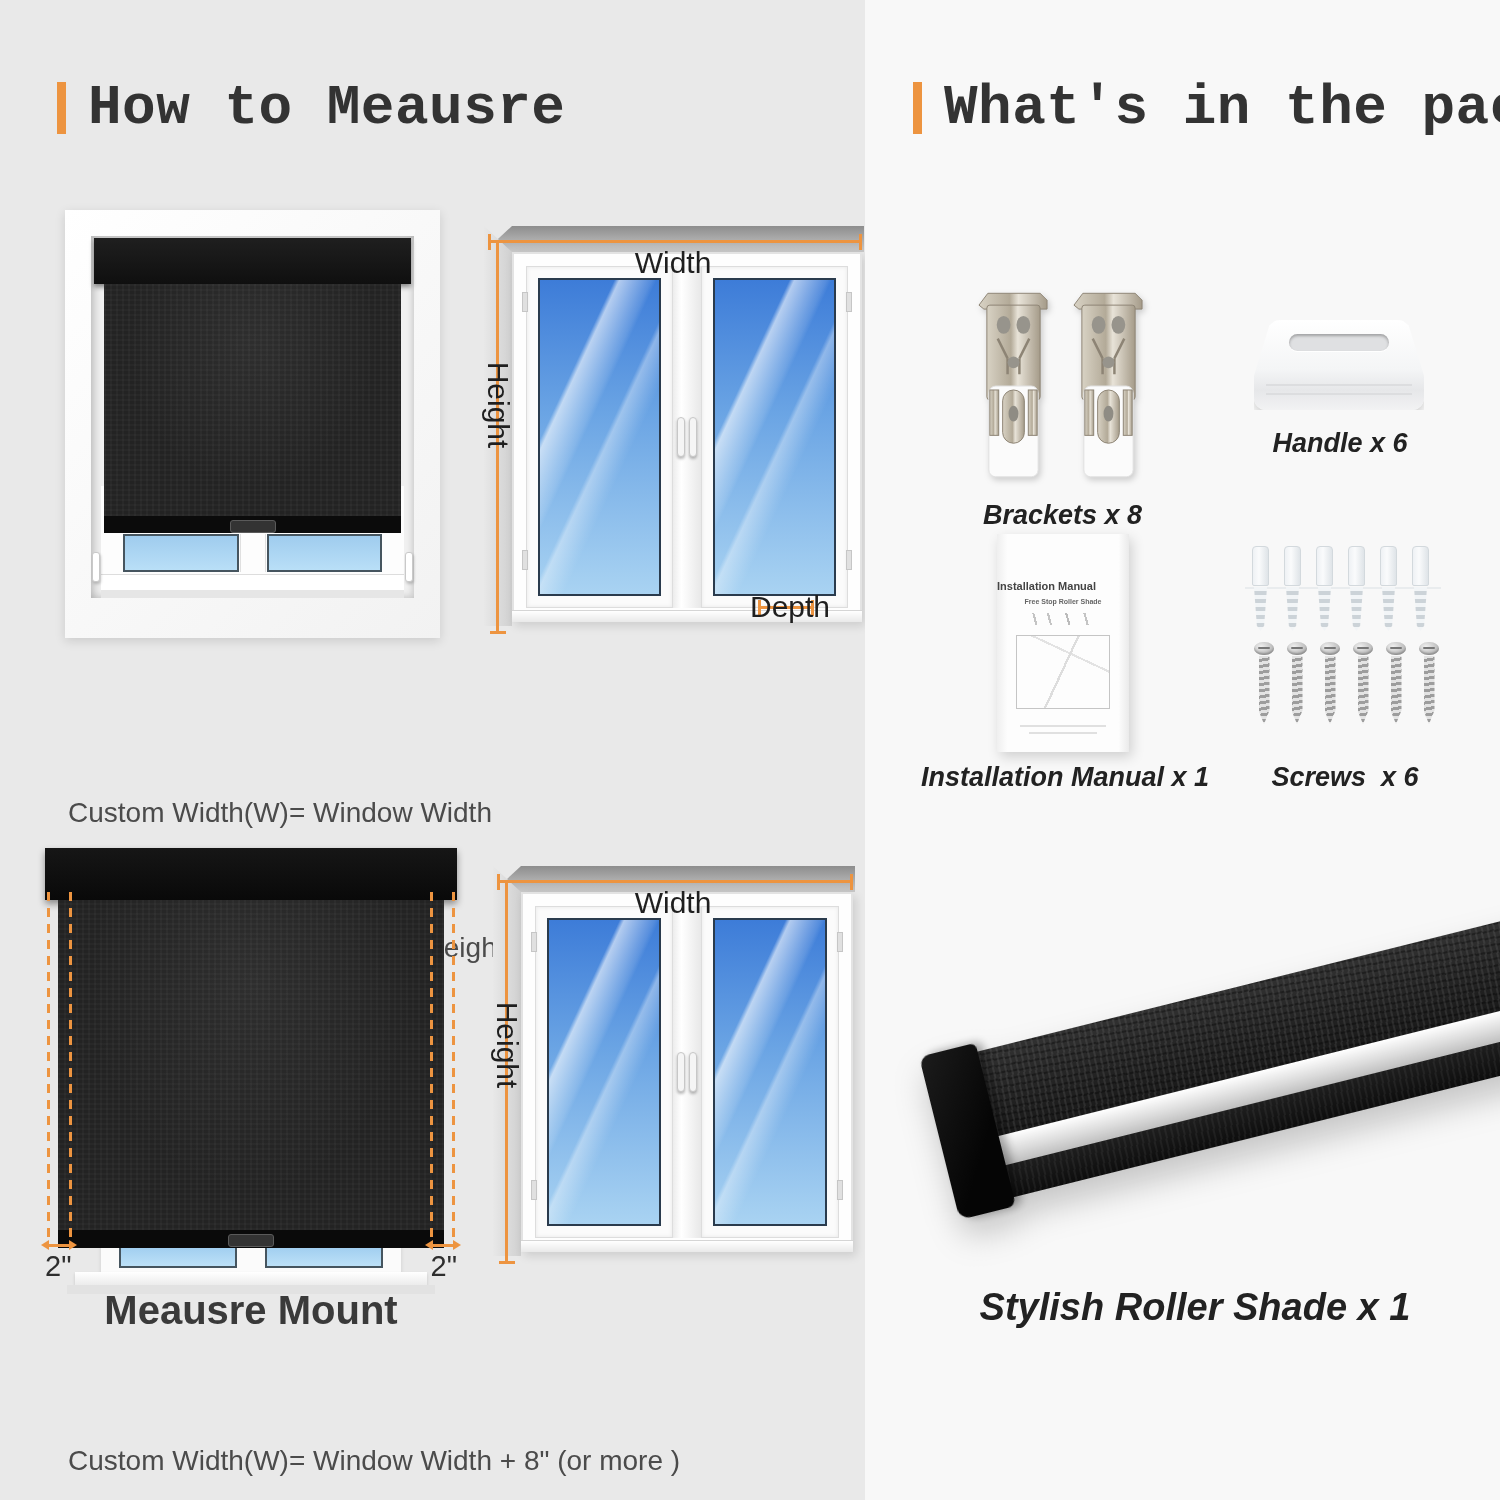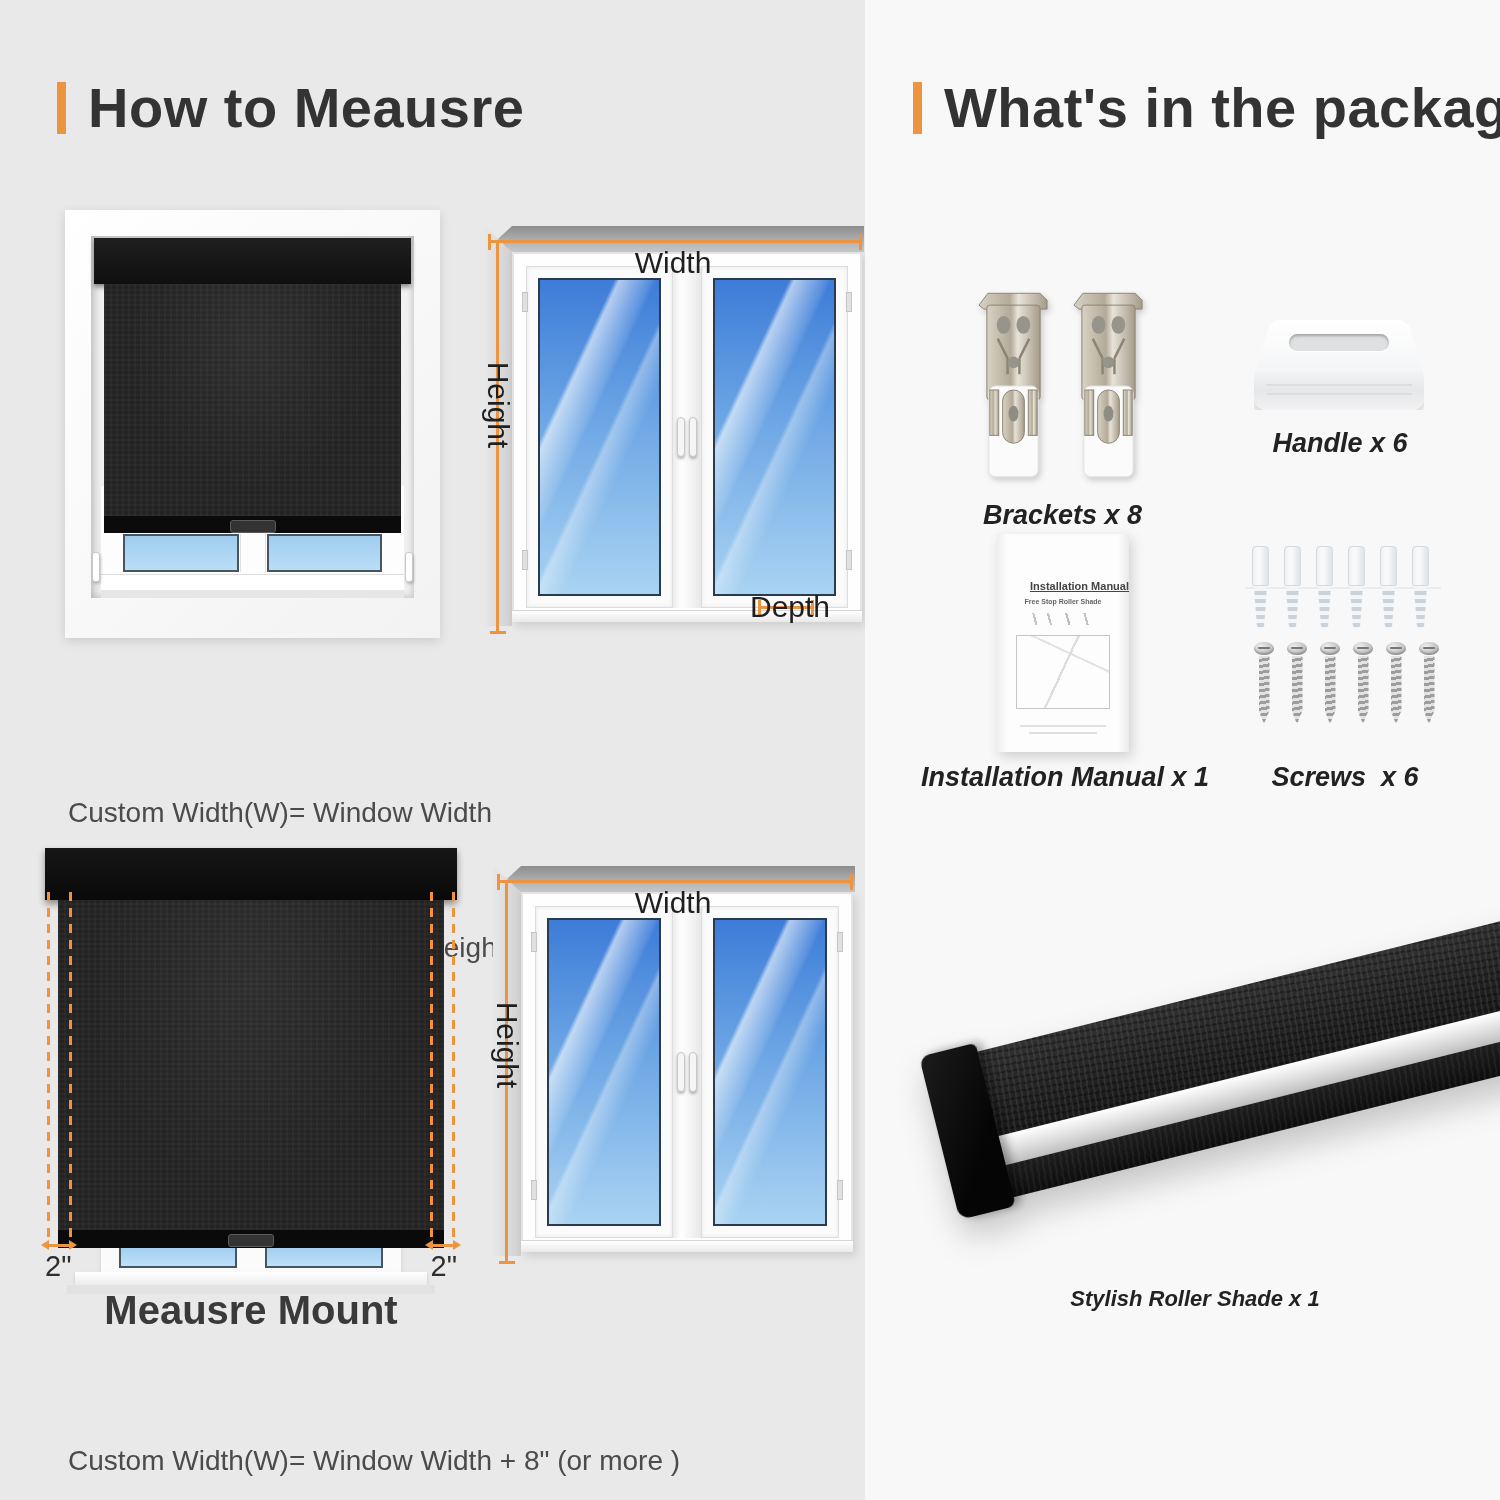--- a/index.html
+++ b/index.html
@@ -3,21 +3,21 @@
 <meta charset="utf-8">
 <style>
   * { margin:0; padding:0; box-sizing:border-box; }
   body { font-family:"Liberation Sans", sans-serif; background:#fff; }
   .stage { position:relative; width:1500px; height:1500px; overflow:hidden; }
   .panel { position:absolute; top:0; height:1500px; }
   .panel-left  { left:0; width:865px;  background:#e9e9e9; }
   .panel-right { left:865px; width:635px; background:#f8f8f8; overflow:hidden; }
 
   
-  .sec-title { position:absolute; display:flex; align-items:center; }
+  .sec-title { position:absolute; display:flex; align-items:center;font-family:Liberation Mono, monospace; }
   .sec-title .bar { width:9px; height:52px; background:#ED9440; margin-right:22px; }
   .sec-title h1 { font-size:56px; font-weight:bold; color:#333; letter-spacing:0.5px; line-height:56px; white-space:nowrap; }
 
   .mount-heading { position:absolute; font-size:40px; font-weight:bold; color:#3a3a3a; text-align:center; }
   .spec { position:absolute; font-size:28px; color:#4b4b4b; line-height:45px; white-space:pre-wrap; }
 
   
   .imount { position:absolute; }
   .iwall { position:absolute; inset:0; background:linear-gradient(135deg,#ffffff,#f2f2f2); box-shadow:0 3px 10px rgba(0,0,0,.13); }
   .irecess { position:absolute; left:26px; top:26px; right:26px; bottom:40px; background:#f0f0f0;
@@ -94,21 +94,21 @@
             border-radius:26px 26px 12px 12px;
             clip-path:polygon(0 100%, 0 62%, 9% 6%, 13% 0, 87% 0, 91% 6%, 100% 62%, 100% 100%);
             box-shadow:0 4px 9px rgba(0,0,0,.16); }
   .slot { width:100px; height:17px; background:#dfe0e2; border-radius:9px; margin:14px auto 0;
           box-shadow:inset 0 2px 3px rgba(0,0,0,.28), 0 1px 0 #fff; }
   .grooves { position:absolute; left:7%; right:7%; bottom:15px; height:11px; border-top:2px solid #dcdddf; border-bottom:2px solid #dcdddf; }
 
   .manual { position:absolute; left:132px; top:534px; width:132px; height:218px;
             background:linear-gradient(90deg,#efefef 0,#fdfdfd 8%,#fdfdfd 92%,#eaeaea 100%);
             box-shadow:3px 5px 12px rgba(0,0,0,.16); }
-  .m-title { margin-top:46px; text-align:right; font-size:11px; font-weight:bold; color:#444;text-decoration:underline; }
+  .m-title { margin-top:46px; text-align:left; font-size:11px; font-weight:bold; color:#444; }
   .m-sub { margin-top:6px; text-align:center; font-size:7px; font-weight:bold; color:#666; }
   .m-scribble { width:70px; height:12px; margin:8px auto 0;
                 background:linear-gradient(75deg, transparent 10%, #c4c4c4 10% 13%, transparent 13% 30%, #c4c4c4 30% 33%, transparent 33% 55%, #bbb 55% 58%, transparent 58% 80%, #c4c4c4 80% 83%, transparent 83%); }
   .m-box { width:94px; height:74px; border:1px solid #c5c5c5; margin:10px auto 0;
            background:linear-gradient(115deg, transparent 48%, #ddd 48% 50%, transparent 50%), linear-gradient(25deg, transparent 68%, #e3e3e3 68% 70%, transparent 70%); }
   .m-line { width:86px; height:2px; background:#e0e0e0; margin:16px auto 0; }
   .m-line.short { width:68px; margin-top:5px; }
 
   .anchor-row, .screw-row { position:absolute; display:flex; }
   .anchor-row { left:386px; top:546px; gap:13px; }
@@ -397,16 +397,16 @@
         </div>
     </div>
     <div class="pkg-label" style="left:395px; top:762px; width:170px;">Screws  x 6</div>
 
     <div class="rshade">
       <div class="rs-top"></div>
       <div class="rs-white"></div>
       <div class="rs-bottom"></div>
       <div class="rs-cap"></div>
     </div>
-    <div class="pkg-label" style="left:110px; top:1286px; width:440px; font-size:22px;">Stylish Roller Shade x 1</div>
+    <div class="pkg-label" style="left:110px; top:1286px; width:440px; font-size:38px;">Stylish Roller Shade x 1</div>
 
   </section>
 </div>
 
 </body></html>

